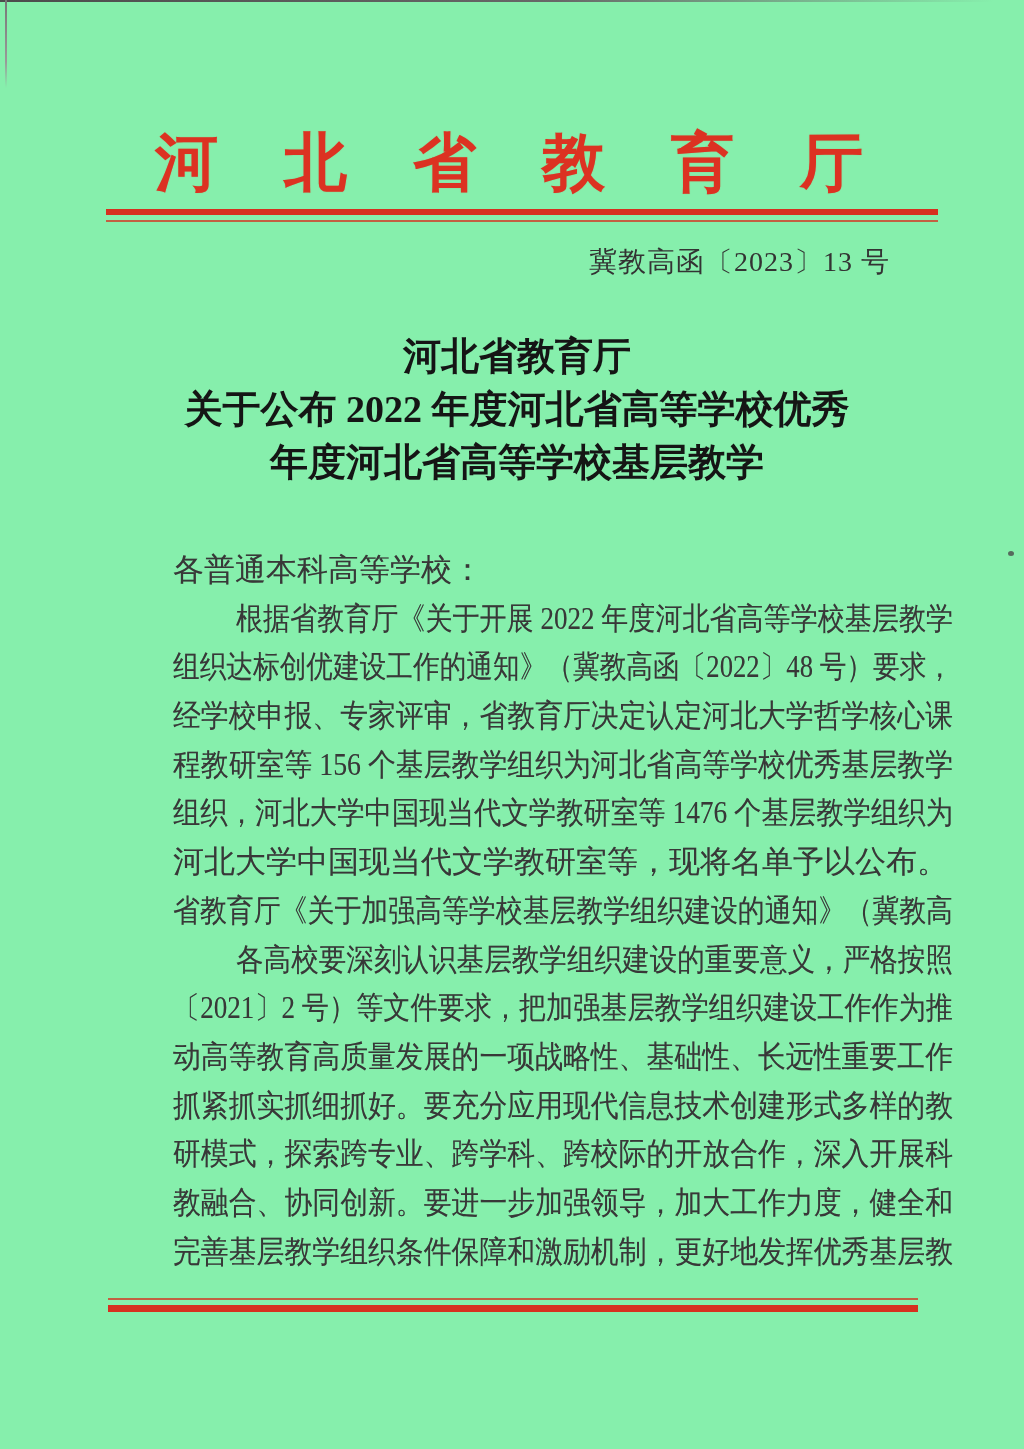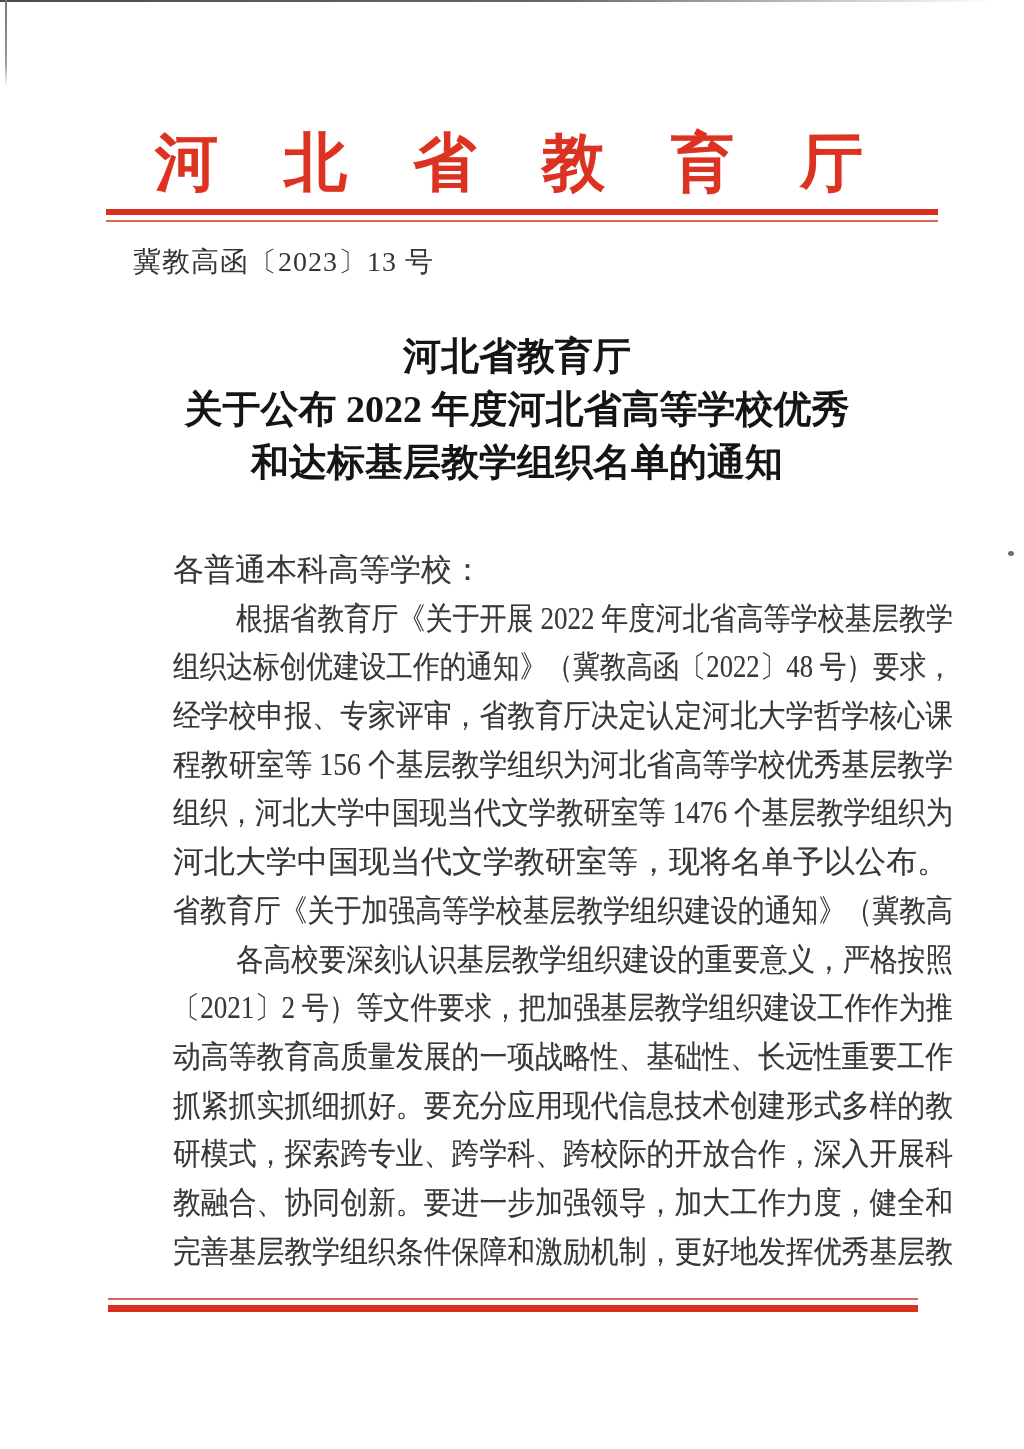--- a/index.html
+++ b/index.html
@@ -5,21 +5,21 @@
   :root{
     --red:#dc3222;
     --rule-red:#d7301f;
     --ink:#383838;
     --title-ink:#151515;
   }
   html,body{margin:0;padding:0;background:#e8e8e8;}
   .page{
     position:relative;
     width:1024px;height:1449px;
-    background:#ffffff;
+    background:#86efac;
     overflow:hidden;
     font-family:"Liberation Serif","DejaVu Serif",serif;
   }
   
   .scan-top{
     position:absolute;top:0;left:0;width:1014px;height:2px;
     background:linear-gradient(90deg,#4c4c4c 0%,#686868 55%,rgba(120,120,120,0) 98%);
   }
   .scan-left{
     position:absolute;top:0;left:5px;width:2px;height:88px;
@@ -37,21 +37,21 @@
     text-shadow:0 0 1px rgba(220,50,30,.35);
   }
   .rule{position:absolute;background:var(--rule-red);}
   .rule-top-thick{left:106px;top:209px;width:832px;height:6px;}
   .rule-top-thin{left:106px;top:220px;width:832px;height:2px;opacity:.75;}
   .rule-bot-thin{left:108px;top:1298px;width:810px;height:2px;opacity:.75;}
   .rule-bot-thick{left:108px;top:1305px;width:810px;height:7px;}
   
   .docnum{
     position:absolute;left:133px;top:245px;width:757px;
-    text-align:left;font-size:28px;line-height:34px;color:#333;
+    text-align:right;font-size:28px;line-height:34px;color:#333;
     letter-spacing:1px;white-space:nowrap;
   }
   
   .title{
     position:absolute;left:10px;top:330px;width:1014px;
     text-align:center;font-weight:bold;color:var(--title-ink);
     font-size:38px;line-height:53px;
   }
   .title .tline{height:53px;}
   
@@ -77,21 +77,21 @@
   <div class="letterhead">河北省教育厅</div>
 
   <div class="rule rule-top-thick"></div>
   <div class="rule rule-top-thin"></div>
 
   <div class="docnum">冀教高函〔2023〕13 号</div>
 
   <div class="title">
     <div class="tline">河北省教育厅</div>
     <div class="tline">关于公布 2022 年度河北省高等学校优秀</div>
-    <div class="tline">和达标基层教学组织名单的通知</div>
+    <div class="tline">年度河北省高等学校基层教学</div>
   </div>
 
   <div class="body-block">
     <div class="ln"><span class="in">各普通本科高等学校：</span></div>
     <div class="ln ind"><span class="in" style="transform: scaleX(0.872794);">根据省教育厅《关于开展 2022 年度河北省高等学校基层教学</span></div>
     <div class="ln"><span class="in" style="transform: scaleX(0.860215);">组织达标创优建设工作的通知》（冀教高函〔2022〕48 号）要求，</span></div>
     <div class="ln"><span class="in" style="transform: scaleX(0.898618);">经学校申报、专家评审，省教育厅决定认定河北大学哲学核心课</span></div>
     <div class="ln"><span class="in" style="transform: scaleX(0.898618);">程教研室等 156 个基层教学组织为河北省高等学校优秀基层教学</span></div>
     <div class="ln"><span class="in" style="transform: scaleX(0.882852);">组织，河北大学中国现当代文学教研室等 1476 个基层教学组织为</span></div>
     <div class="ln"><span class="in">河北大学中国现当代文学教研室等，现将名单予以公布。</span></div>

